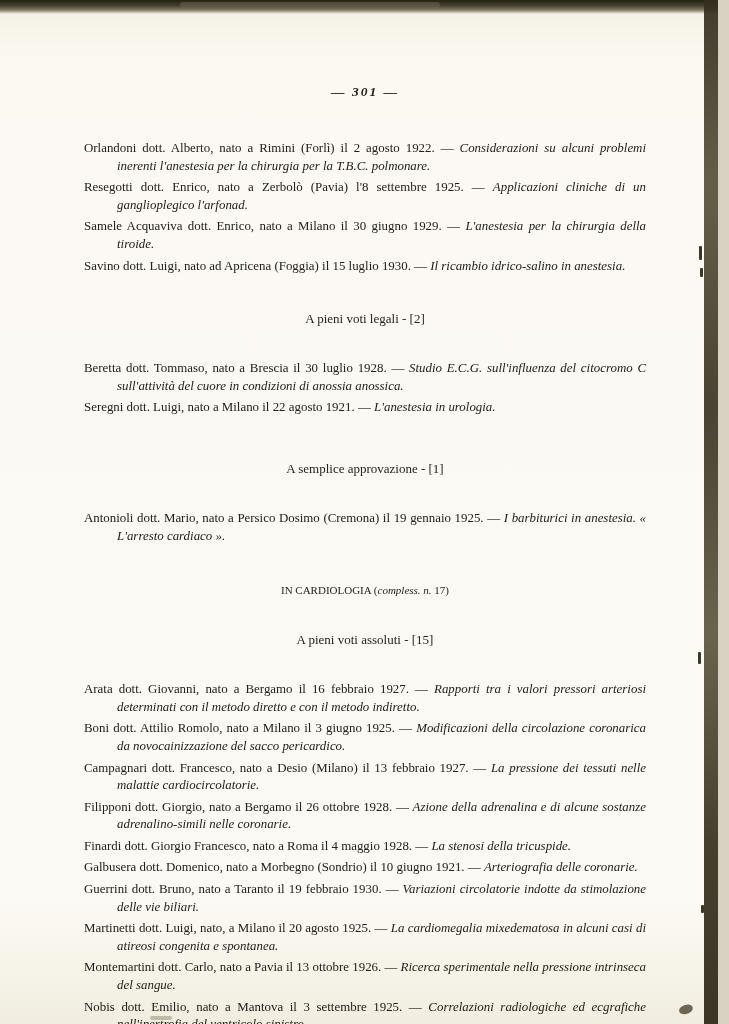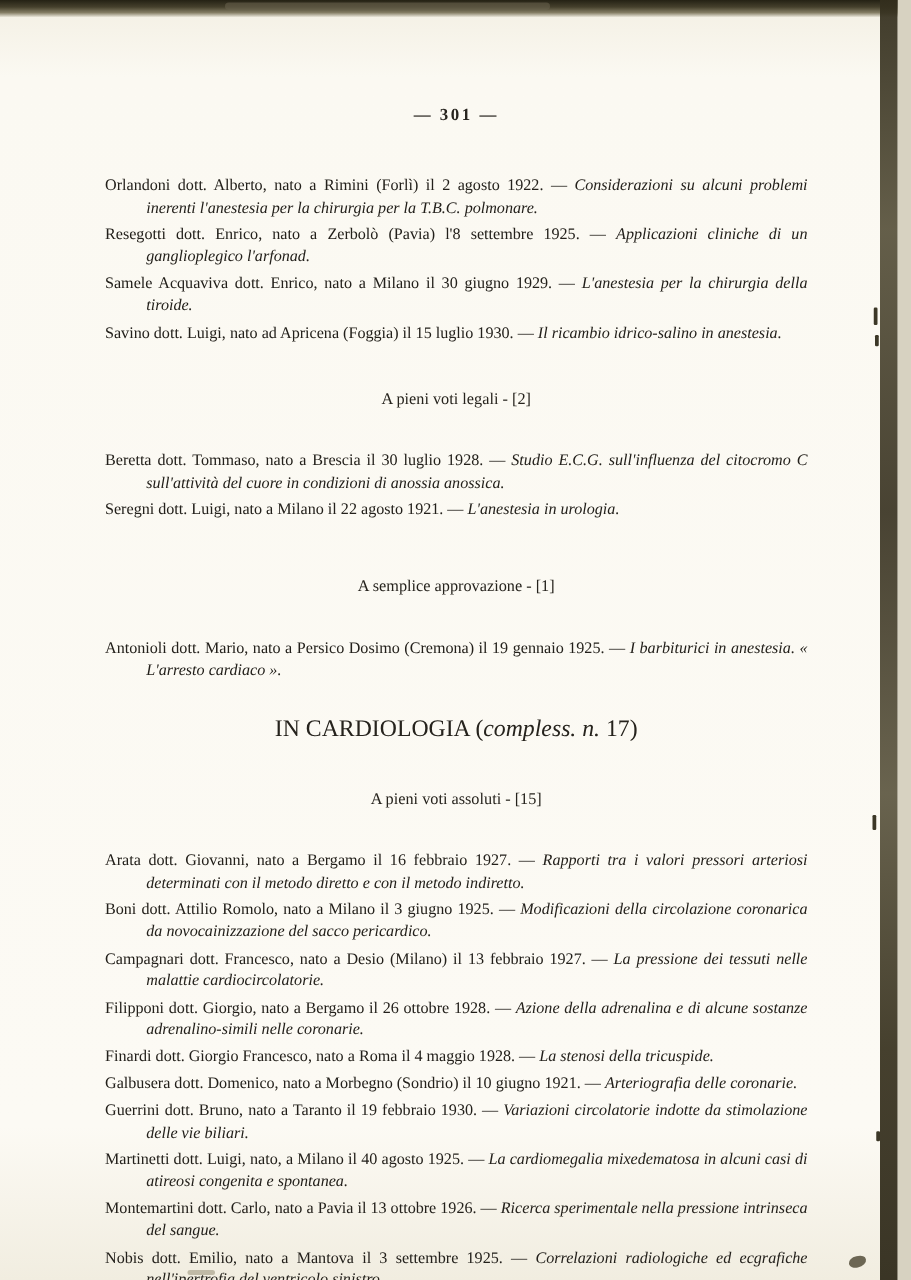--- a/index.html
+++ b/index.html
@@ -20,28 +20,28 @@
     background:linear-gradient(180deg,#332e1d 0%,#59533d 18%,#3b3524 40%,#5e5842 62%,#38321f 82%,#2c2717 100%);}
   .scan-tick{position:absolute;width:3px;background:#3c3727;border-radius:1px;}
   .tick1{right:27px;top:246px;height:14px;}
   .tick2{right:26px;top:268px;height:9px;}
   .tick3{right:28px;top:652px;height:12px;}
   .tick4{right:25px;top:905px;height:8px;}
   .blob-br{position:absolute;right:36px;bottom:10px;width:14px;height:9px;background:#4a4430;border-radius:50% 40% 55% 45%;opacity:.8;transform:rotate(-12deg);}
   .blob-bl{position:absolute;left:150px;bottom:4px;width:22px;height:4px;background:#8d866c;border-radius:2px;opacity:.5;}
   
   .content{position:absolute;left:84px;top:0;width:562px;}
-  .pagenum{margin:84px 0 0 0;text-align:center;font-size:13.5px;letter-spacing:2px;font-weight:bold;color:#26231d;}
+  .pagenum{margin:84px 0 0 0;text-align:center;font-size:13.5px;letter-spacing:2px;font-weight:bold;color:#26231d;font-style:italic;}
   .section{margin:0;}
   .sec0{margin-top:40px;}
   .entry{font-size:12.9px;line-height:17.6px;margin:4px 0 1px 0;padding-left:33px;text-indent:-33px;text-align:justify;}
   .italic{font-style:italic;}
   .sec-heading{text-align:center;font-weight:normal;font-size:13px;margin:36px 0 33px 0;color:#26231d;}
   .sec-heading.h-approv{margin-top:44px;}
-  .sec-heading.h-major{margin-top:28px;margin-bottom:0;font-size:19px;}
+  .sec-heading.h-major{margin-top:39px;margin-bottom:0;font-size:11px;}
   .sec-heading.h-assoluti{}
 </style>
 </head>
 <body>
 
 <div class="page">
 
   <div class="scan-top"></div>
   <div class="scan-top-streak"></div>
   <div class="page-edge-right"></div>
@@ -79,19 +79,19 @@
 
     <div class="section">
       <p class="sec-heading h-assoluti">A pieni voti assoluti - [15]</p>
       <p class="entry"><span>Arata dott. Giovanni, nato a Bergamo il 16 febbraio 1927. — </span><span class="italic">Rapporti tra i valori pressori arteriosi determinati con il metodo diretto e con il metodo indiretto.</span></p>
       <p class="entry"><span>Boni dott. Attilio Romolo, nato a Milano il 3 giugno 1925. — </span><span class="italic">Modificazioni della circolazione coronarica da novocainizzazione del sacco pericardico.</span></p>
       <p class="entry"><span>Campagnari dott. Francesco, nato a Desio (Milano) il 13 febbraio 1927. — </span><span class="italic">La pressione dei tessuti nelle malattie cardiocircolatorie.</span></p>
       <p class="entry"><span>Filipponi dott. Giorgio, nato a Bergamo il 26 ottobre 1928. — </span><span class="italic">Azione della adrenalina e di alcune sostanze adrenalino-simili nelle coronarie.</span></p>
       <p class="entry"><span>Finardi dott. Giorgio Francesco, nato a Roma il 4 maggio 1928. — </span><span class="italic">La stenosi della tricuspide.</span></p>
       <p class="entry"><span>Galbusera dott. Domenico, nato a Morbegno (Sondrio) il 10 giugno 1921. — </span><span class="italic">Arteriografia delle coronarie.</span></p>
       <p class="entry"><span>Guerrini dott. Bruno, nato a Taranto il 19 febbraio 1930. — </span><span class="italic">Variazioni circolatorie indotte da stimolazione delle vie biliari.</span></p>
-      <p class="entry"><span>Martinetti dott. Luigi, nato, a Milano il 40 agosto 1925. — </span><span class="italic">La cardiomegalia mixedematosa in alcuni casi di atireosi congenita e spontanea.</span></p>
+      <p class="entry"><span>Martinetti dott. Luigi, nato, a Milano il 20 agosto 1925. — </span><span class="italic">La cardiomegalia mixedematosa in alcuni casi di atireosi congenita e spontanea.</span></p>
       <p class="entry"><span>Montemartini dott. Carlo, nato a Pavia il 13 ottobre 1926. — </span><span class="italic">Ricerca sperimentale nella pressione intrinseca del sangue.</span></p>
       <p class="entry"><span>Nobis dott. Emilio, nato a Mantova il 3 settembre 1925. — </span><span class="italic">Correlazioni radiologiche ed ecgrafiche nell'ipertrofia del ventricolo sinistro.</span></p>
     </div>
 
   </div>
 </div>
 
 </body></html>

